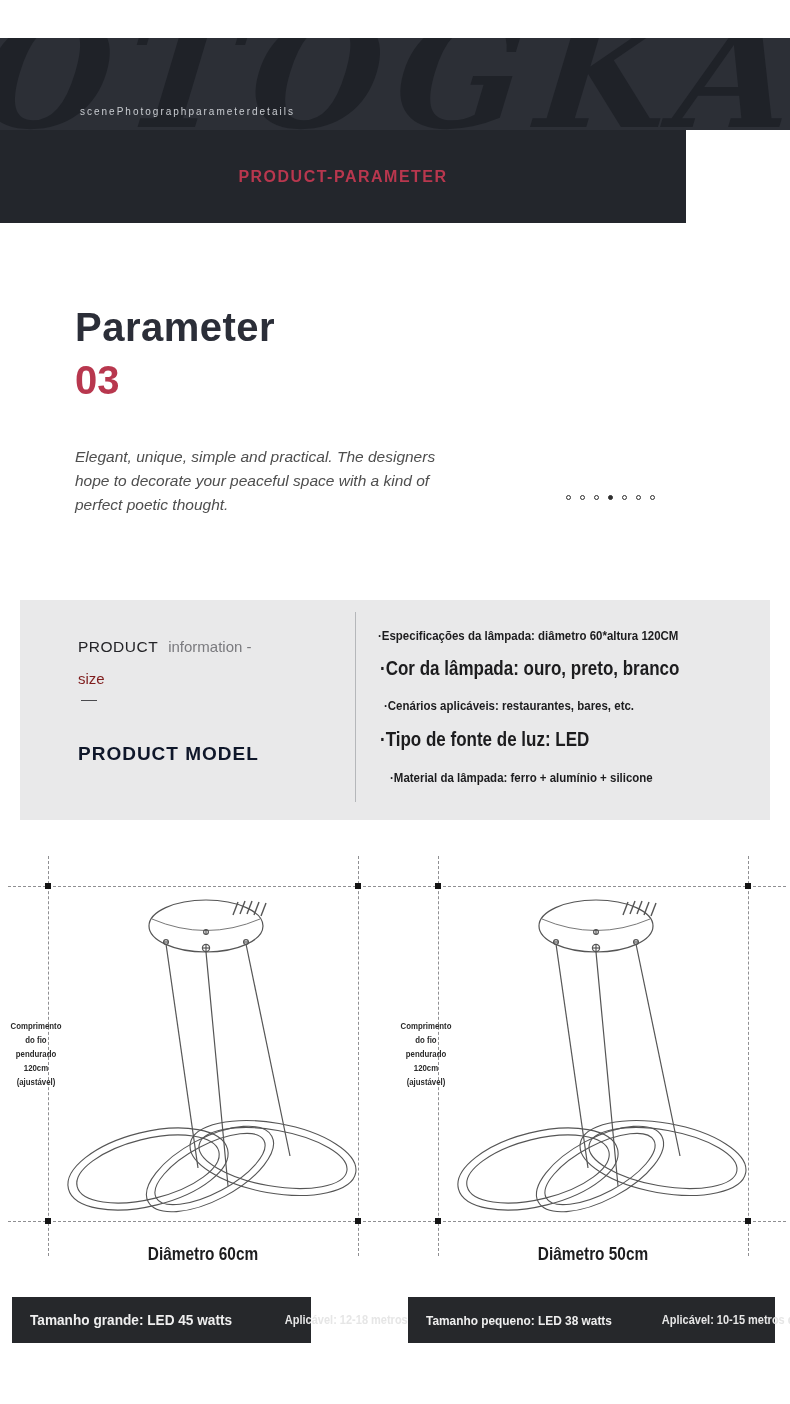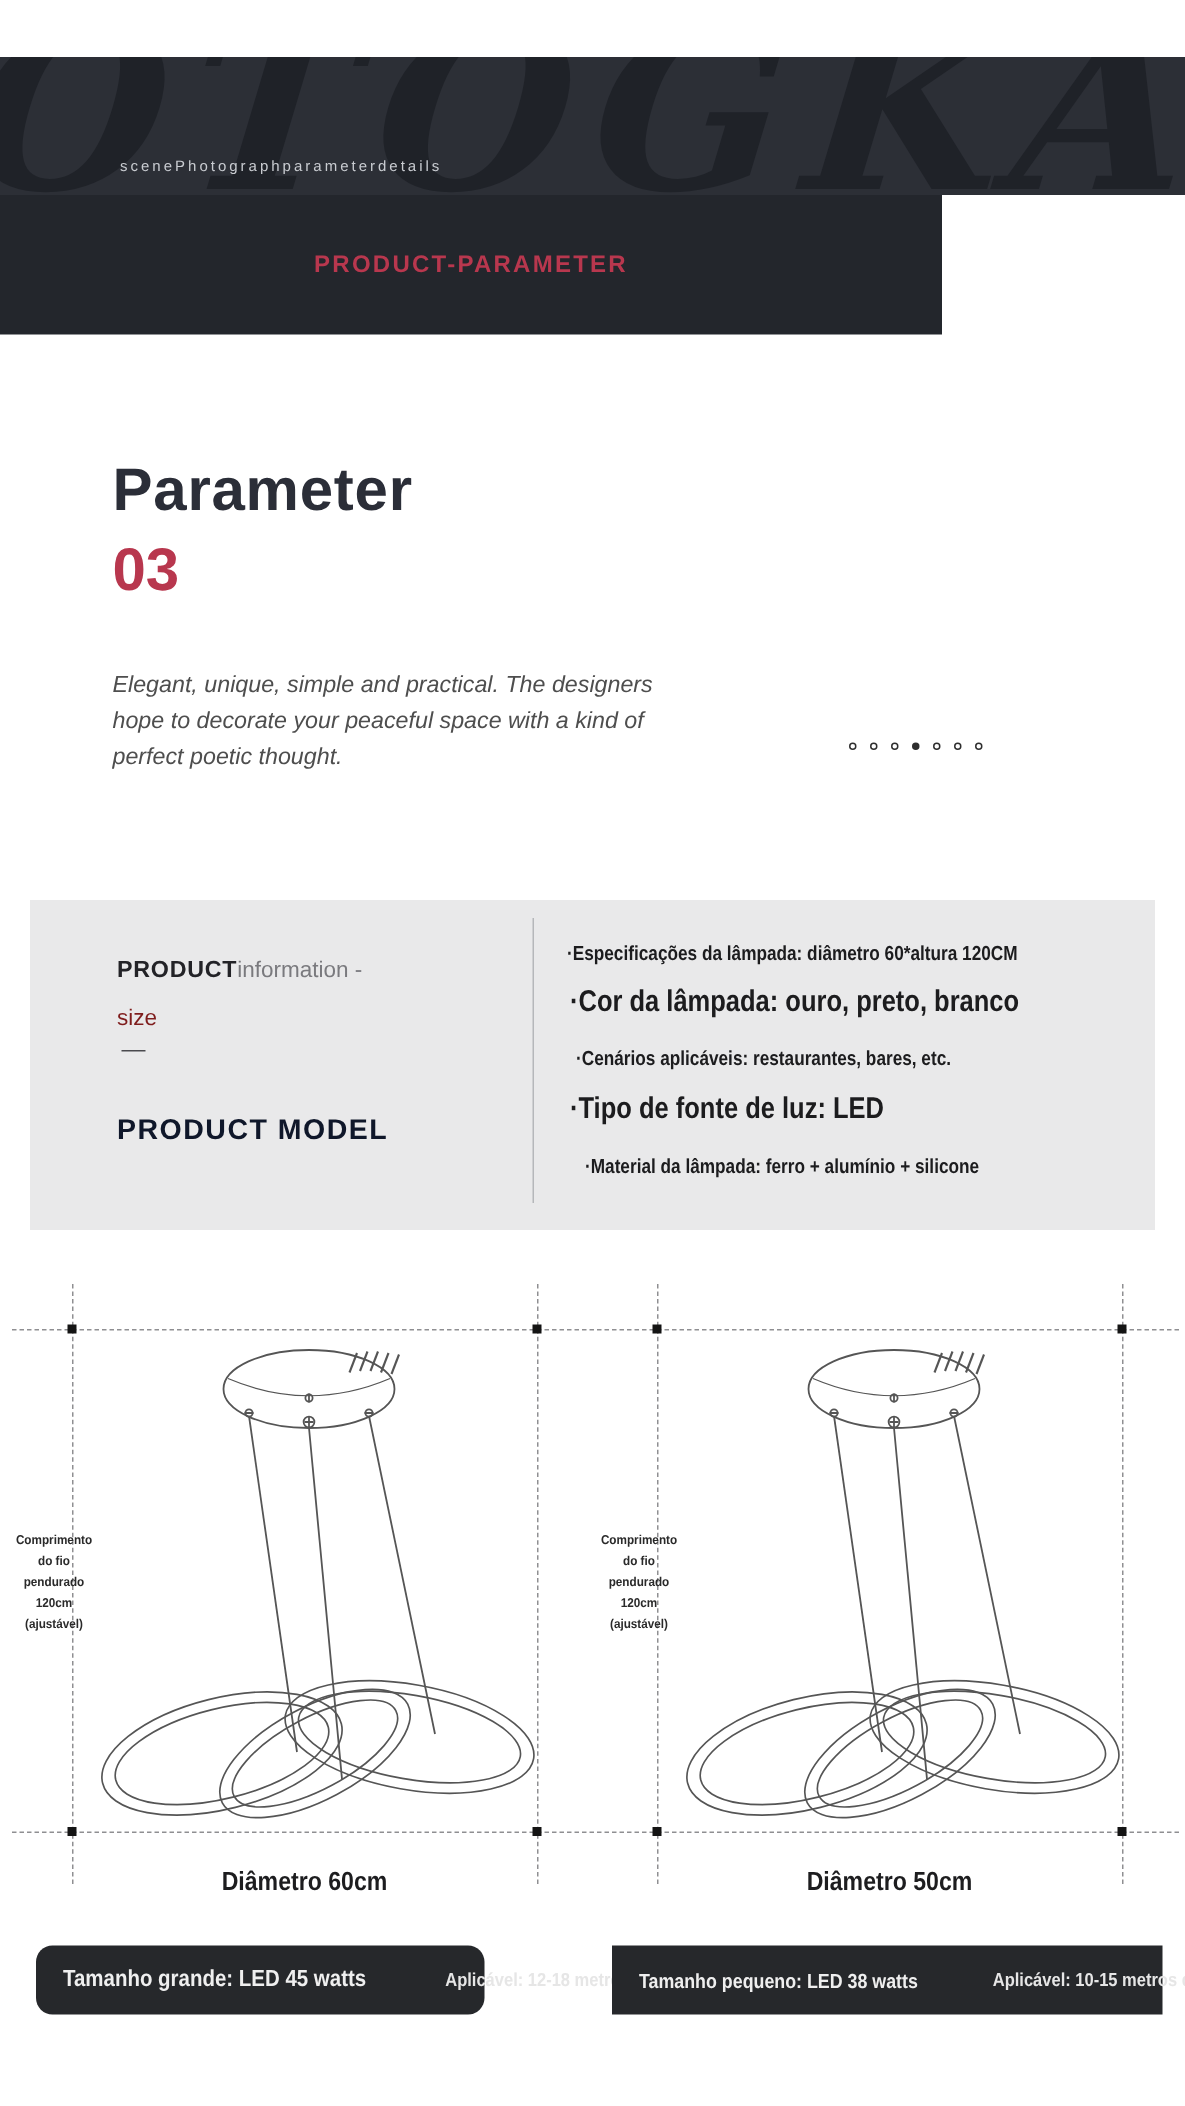--- a/index.html
+++ b/index.html
@@ -6,35 +6,35 @@
   *{box-sizing:border-box;}
   body{font-family:"Liberation Sans", sans-serif;}
   #page{position:relative;width:790px;height:1404px;background:#ffffff;overflow:hidden;}
 
   
   .band1{position:absolute;left:0;top:38px;width:790px;height:92px;background:#2c2f36;overflow:hidden;}
   .watermark{position:absolute;left:-18px;top:-52px;font-family:"DejaVu Serif",serif;font-style:italic;font-weight:bold;
              font-size:150px;letter-spacing:14px;color:#1f2228;white-space:nowrap;transform:skewX(-6deg);}
   .nav{position:absolute;left:80px;top:68px;display:flex;align-items:baseline;}
   .nav span{font-size:10px;letter-spacing:2px;color:#c9ccd1;cursor:pointer;}
-  .band2{position:absolute;left:0;top:130px;width:628px;height:93px;background:#23262c;display:flex;align-items:center;justify-content:center;}
+  .band2{position:absolute;left:0;top:130px;width:686px;height:93px;background:#23262c;display:flex;align-items:center;justify-content:center;}
   .banner-title{color:#b8374e;font-weight:800;font-size:16px;letter-spacing:1.5px;}
 
   
   .hero-title{position:absolute;left:75px;top:305px;font-size:40px;font-weight:800;color:#2b2e38;letter-spacing:.5px;}
   .hero-num{position:absolute;left:75px;top:358px;font-size:40px;font-weight:800;color:#b8374e;}
   .hero-desc{position:absolute;left:75px;top:445px;width:372px;font-size:15.5px;line-height:1.55;color:#4e4e4e;font-style:italic;}
   .dots{position:absolute;left:566px;top:495px;display:flex;gap:9px;align-items:center;}
   .dot{width:5px;height:5px;border-radius:50%;border:1.4px solid #2e2e2e;background:transparent;display:inline-block;}
   .dot.active{background:#2e2e2e;border-color:#2e2e2e;}
 
   
   .info-box{position:absolute;left:20px;top:600px;width:750px;height:220px;background:#e9e9ea;}
   .ib-line1{position:absolute;left:58px;top:38px;font-size:15px;color:#7a7a7e;}
-  .ib-line1 b{font-size:15.5px;color:#232327;font-weight:700;letter-spacing:.5px;}
+  .ib-line1 b{font-size:15.5px;color:#232327;font-weight:400;letter-spacing:.5px;margin-right:10px;}
   .ib-size{position:absolute;left:58px;top:70px;font-size:15px;color:#7f1d1d;}
   .ib-dash{position:absolute;left:61px;top:100px;width:16px;border-top:1.6px solid #4a4a4e;}
   .ib-model{position:absolute;left:58px;top:143px;font-size:19px;font-weight:700;color:#0f172a;letter-spacing:1px;}
   .ib-divider{position:absolute;left:335px;top:12px;width:1px;height:190px;background:#b5b7ba;}
   .specs{position:absolute;left:358px;top:20px;width:400px;}
   .spec{font-weight:700;color:#1c1c1e;transform:scaleX(.85);transform-origin:left center;white-space:nowrap;}
   .spec.small{font-size:13.5px;}
   .spec.big{font-size:20px;}
   .s1{margin:8px 0 0 0;}
   .s2{margin:14px 0 0 2px;}
@@ -54,21 +54,21 @@
   .c1{left:27px;top:27px;} .c2{left:337px;top:27px;} .c3{left:27px;top:362px;} .c4{left:337px;top:362px;}
   .lamp{position:absolute;left:30px;top:30px;}
   .wire-label{position:absolute;left:-10px;top:163px;width:56px;font-size:8.5px;font-weight:700;line-height:14px;
               color:#2a2a2a;text-align:center;white-space:pre-line;transform:scaleX(.92);}
   .dia-label{position:absolute;left:30px;top:388px;width:310px;text-align:center;font-size:17.5px;font-weight:700;
              color:#1d1d1f;transform:scaleX(.88);}
 
   
   .bar{position:absolute;top:1297px;height:46px;background:#26282b;display:flex;align-items:center;
        justify-content:space-between;padding:0 18px;}
-  .bar.b1{left:24px;width:299px;border-radius:11px;}
+  .bar.b1{left:12px;width:299px;}
   .bar.b2{left:408px;width:367px;}
   .bar .size{font-weight:700;color:#efefef;transform:scaleX(.88);transform-origin:left center;white-space:nowrap;}
   .bar.b1 .size{font-size:15.5px;}
   .bar.b2 .size{font-size:13.5px;}
   .bar .apl{font-size:12.5px;font-weight:700;color:#e6e6e6;transform:scaleX(.88);transform-origin:right center;white-space:nowrap;}
 </style>
 </head>
 <body>
 
 <div id="page">

